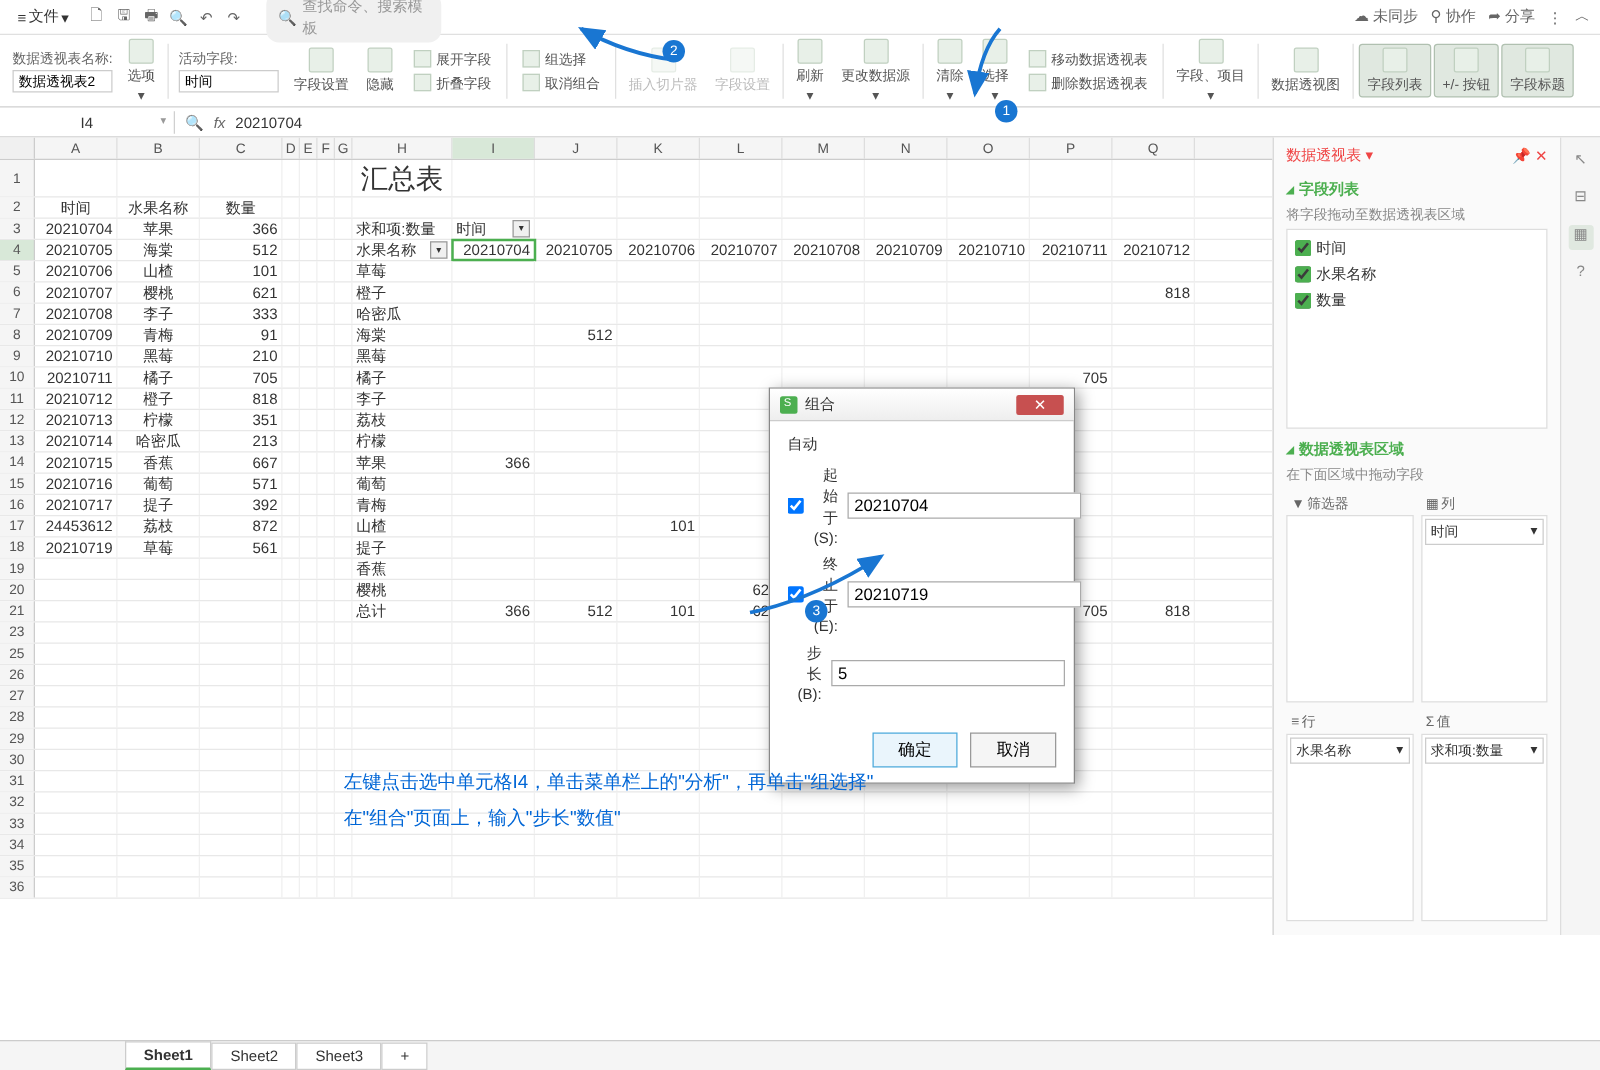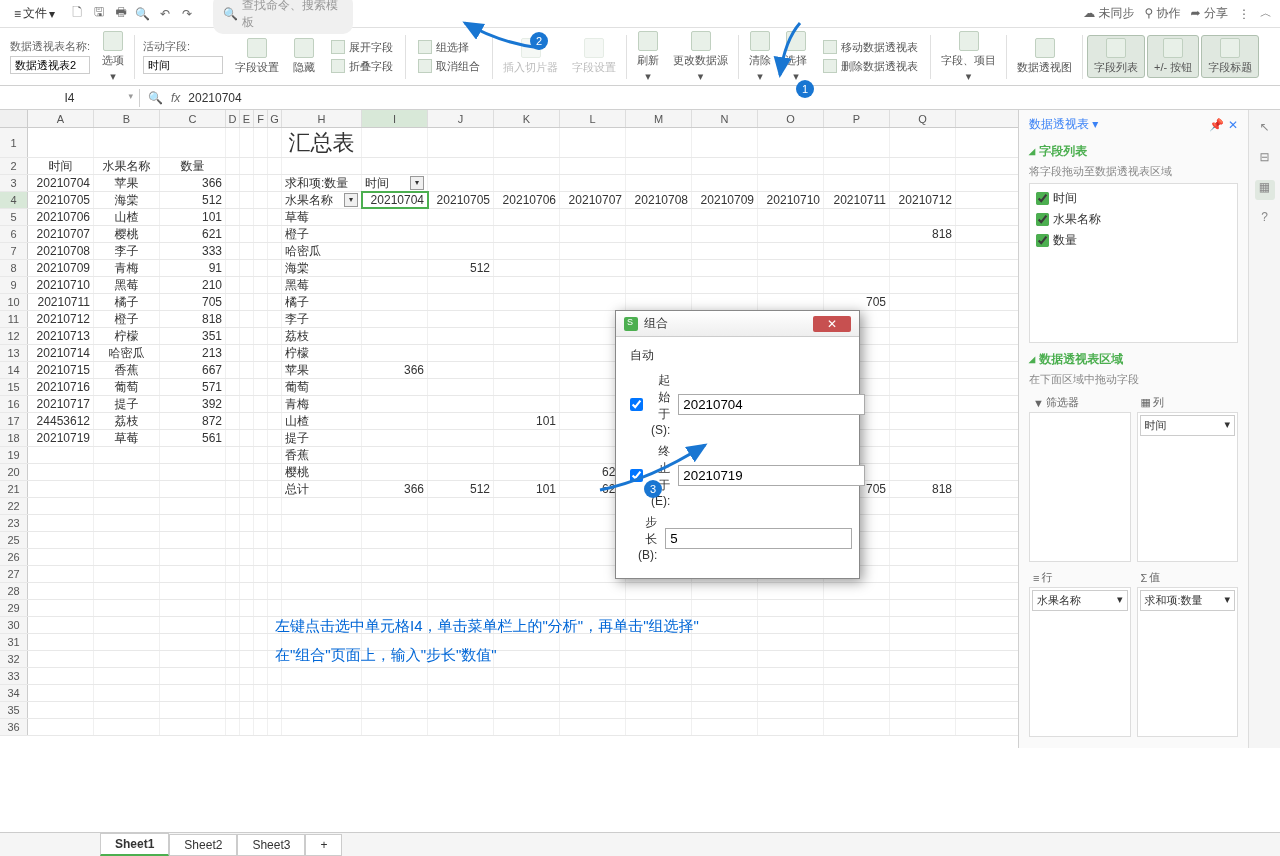--- a/index.html
+++ b/index.html
@@ -42,21 +42,21 @@
 .rh{width:28px;background:#f5f5f5;border-right:1px solid #ccc;text-align:center;font-size:11px;color:#555;line-height:17px}
 .row.tall .rh{line-height:30px}
 .rh.sel{background:#d8e8d8}
 .cell{border-right:1px solid #f0f0f0;padding:0 3px;font-size:12px;line-height:17px;overflow:hidden;white-space:nowrap;text-align:right}
 .cell.txt{text-align:center}
 .cell.l{text-align:left}
 .title-cell{font-size:22px;font-family:SimSun,serif;text-align:center;line-height:30px}
 .cell.selbox{outline:2px solid #4caf50;outline-offset:-1px;background:#fff}
 .cell .dd{float:right;width:14px;height:14px;border:1px solid #999;background:#f0f0f0;font-size:8px;text-align:center;line-height:12px;margin-top:1px;margin-left:2px}
 .sidepanel{width:230px;border-left:1px solid #d0d0d0;background:#fafafa;display:flex;flex-direction:column}
-.sp-header{padding:6px 10px;display:flex;justify-content:space-between;align-items:center;color:#3b82f6}
+.sp-header{padding:6px 10px;display:flex;justify-content:space-between;align-items:center;color:#ef4444}
 .sp-section{padding:4px 10px}
 .sp-title{color:#4caf50;font-weight:bold;margin-bottom:4px;display:flex;align-items:center;gap:4px}
 .sp-title::before{content:"◢";font-size:8px}
 .sp-hint{font-size:11px;color:#888;margin-bottom:4px}
 .field-box{border:1px solid #ddd;background:#fff;height:160px;padding:4px}
 .field-item{display:flex;align-items:center;gap:4px;padding:2px;font-size:12px}
 .field-item input{accent-color:#4caf50}
 .areas{display:grid;grid-template-columns:1fr 1fr;gap:6px;margin-top:6px}
 .area-box{border:1px solid #ddd;background:#fff;min-height:70px}
 .area-label{font-size:11px;color:#666;padding:2px 4px;display:flex;align-items:center;gap:2px}
@@ -639,40 +639,20 @@
           <div class="cell" style="width: 66px;">512</div>
           <div class="cell" style="width: 66px;">101</div>
           <div class="cell" style="width: 66px;">621</div>
           <div class="cell" style="width: 66px;">333</div>
           <div class="cell" style="width: 66px;">91</div>
           <div class="cell" style="width: 66px;">210</div>
           <div class="cell" style="width: 66px;">705</div>
           <div class="cell" style="width: 66px;">818</div>
         </div>
         <div class="row">
-          <div class="rh">22</div>
-          <div class="cell" style="width: 66px;"></div>
-          <div class="cell" style="width: 66px;"></div>
-          <div class="cell" style="width: 66px;"></div>
-          <div class="cell" style="width: 14px;"></div>
-          <div class="cell" style="width: 14px;"></div>
-          <div class="cell" style="width: 14px;"></div>
-          <div class="cell" style="width: 14px;"></div>
-          <div class="cell" style="width: 80px;"></div>
-          <div class="cell" style="width: 66px;"></div>
-          <div class="cell" style="width: 66px;"></div>
-          <div class="cell" style="width: 66px;"></div>
-          <div class="cell" style="width: 66px;"></div>
-          <div class="cell" style="width: 66px;"></div>
-          <div class="cell" style="width: 66px;"></div>
-          <div class="cell" style="width: 66px;"></div>
-          <div class="cell" style="width: 66px;"></div>
-          <div class="cell" style="width: 66px;"></div>
-        </div>
-        <div class="row">
           <div class="rh">23</div>
           <div class="cell" style="width: 66px;"></div>
           <div class="cell" style="width: 66px;"></div>
           <div class="cell" style="width: 66px;"></div>
           <div class="cell" style="width: 14px;"></div>
           <div class="cell" style="width: 14px;"></div>
           <div class="cell" style="width: 14px;"></div>
           <div class="cell" style="width: 14px;"></div>
           <div class="cell" style="width: 80px;"></div>
           <div class="cell" style="width: 66px;"></div>
@@ -1014,20 +994,24 @@
     <div class="dlg-row">
       <input type="checkbox" checked="" style="">
       <label>终止于(E):</label>
       <input type="text" value="20210719" style="">
     </div>
     <div class="dlg-row">
       <span style="width:14px"></span>
       <label>步长(B):</label>
       <input type="text" value="5" style="">
     </div>
+  </div>
+  <div class="dlg-btns">
+    <button class="primary">确定</button>
+    <button>取消</button>
   </div>
 </div>
 
 <svg class="arrow" style="left:460px;top:18px" width="90" height="40">
     <defs>
       <marker id="ah1" markerWidth="8" markerHeight="8" refX="6" refY="3" orient="auto">
         <path d="M0,0 L7,3 L0,6 Z" fill="#1976d2"></path>
       </marker>
     </defs>
     <path d="M80,30 Q40,25 5,5" stroke="#1976d2" stroke-width="3" fill="none" marker-end="url(#ah1)"></path>

